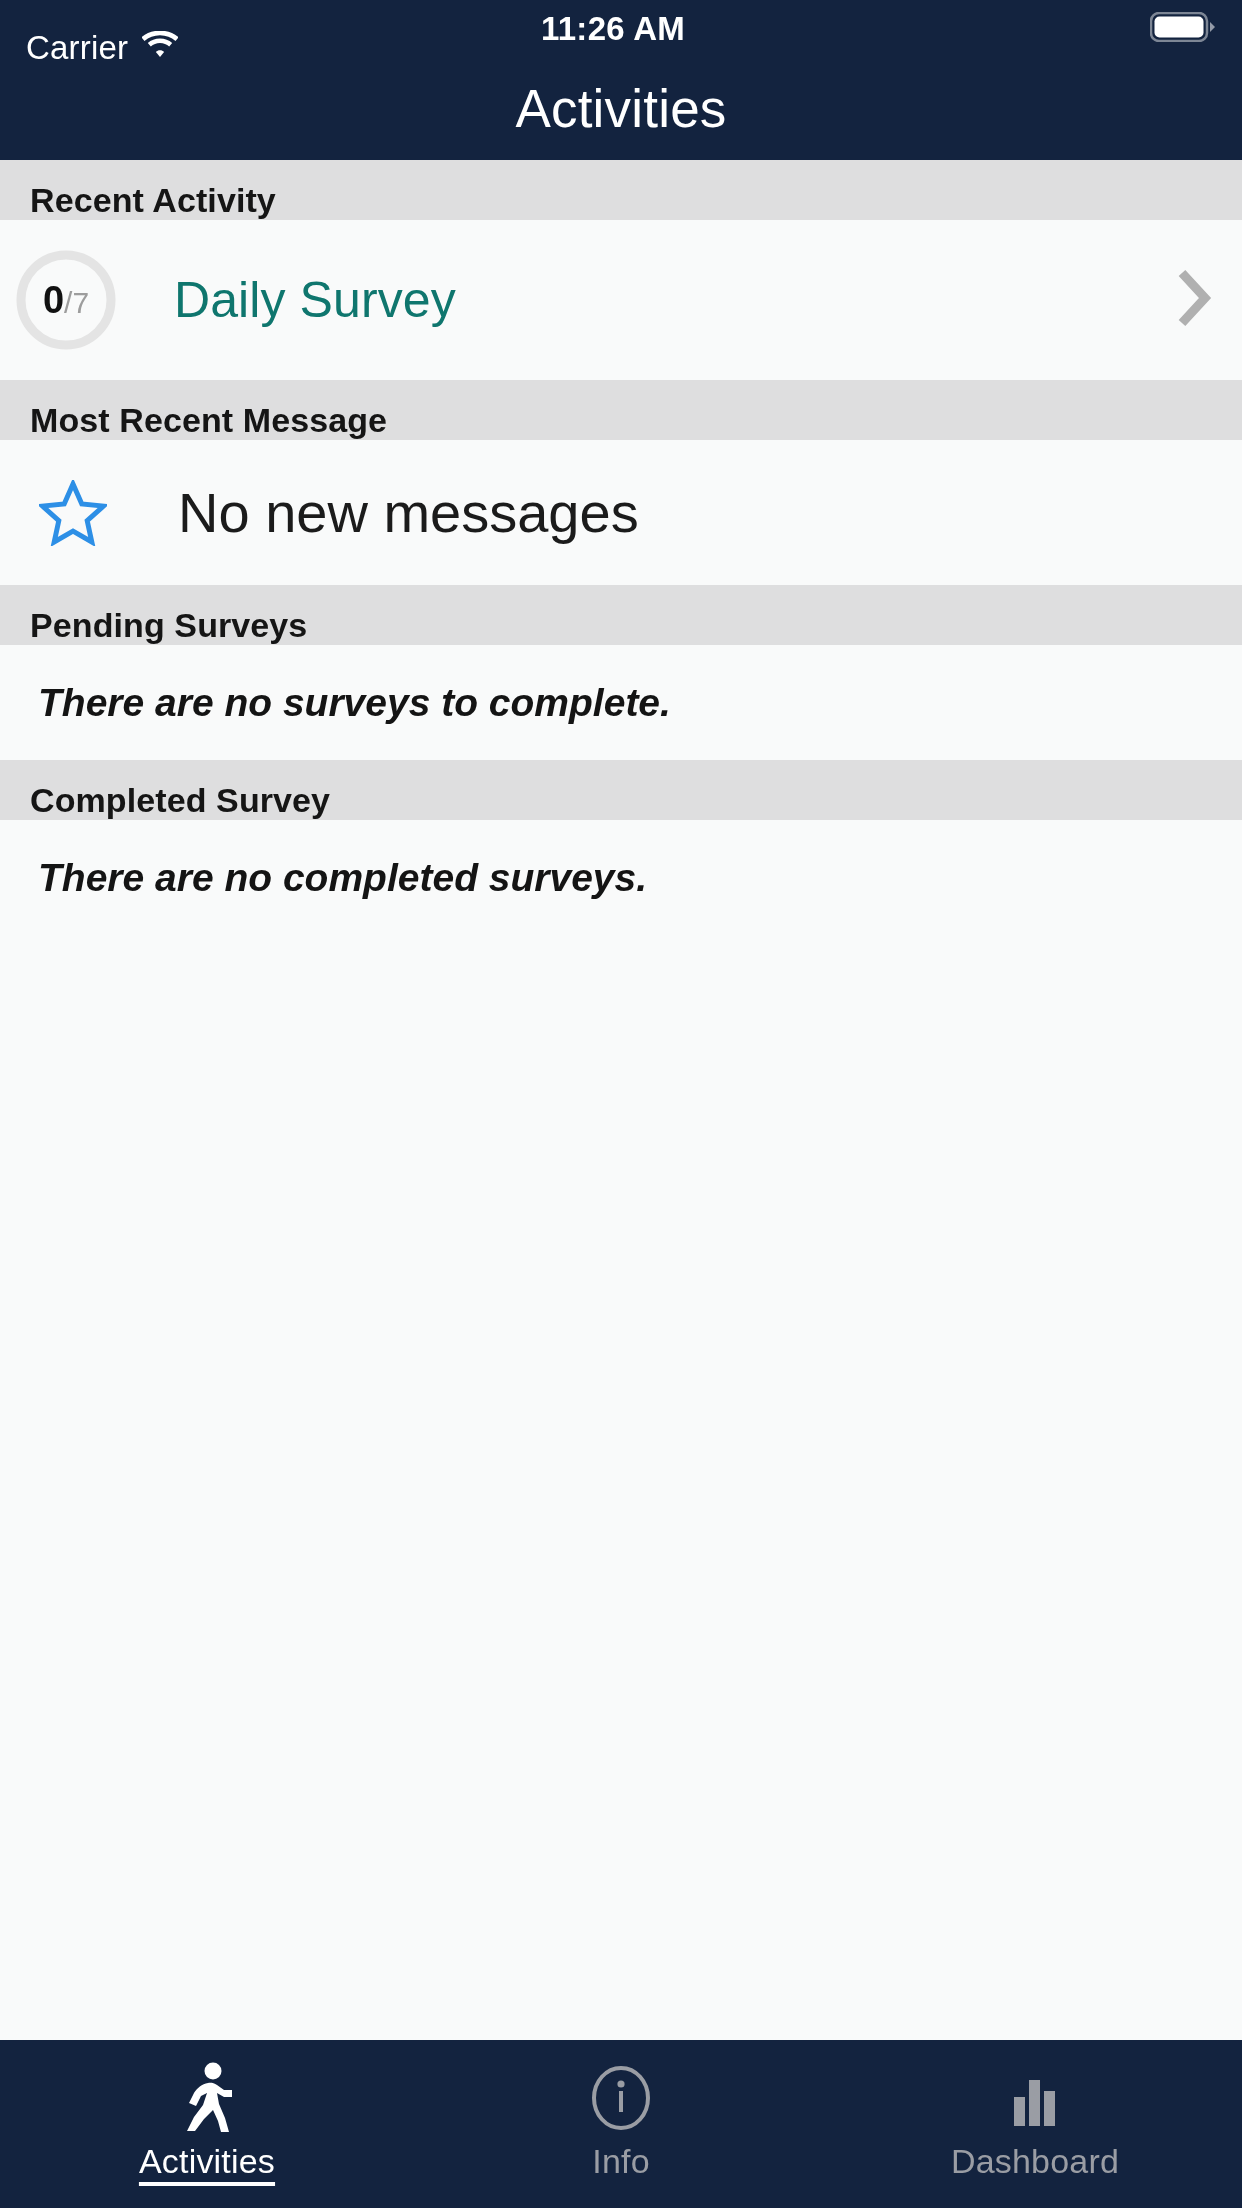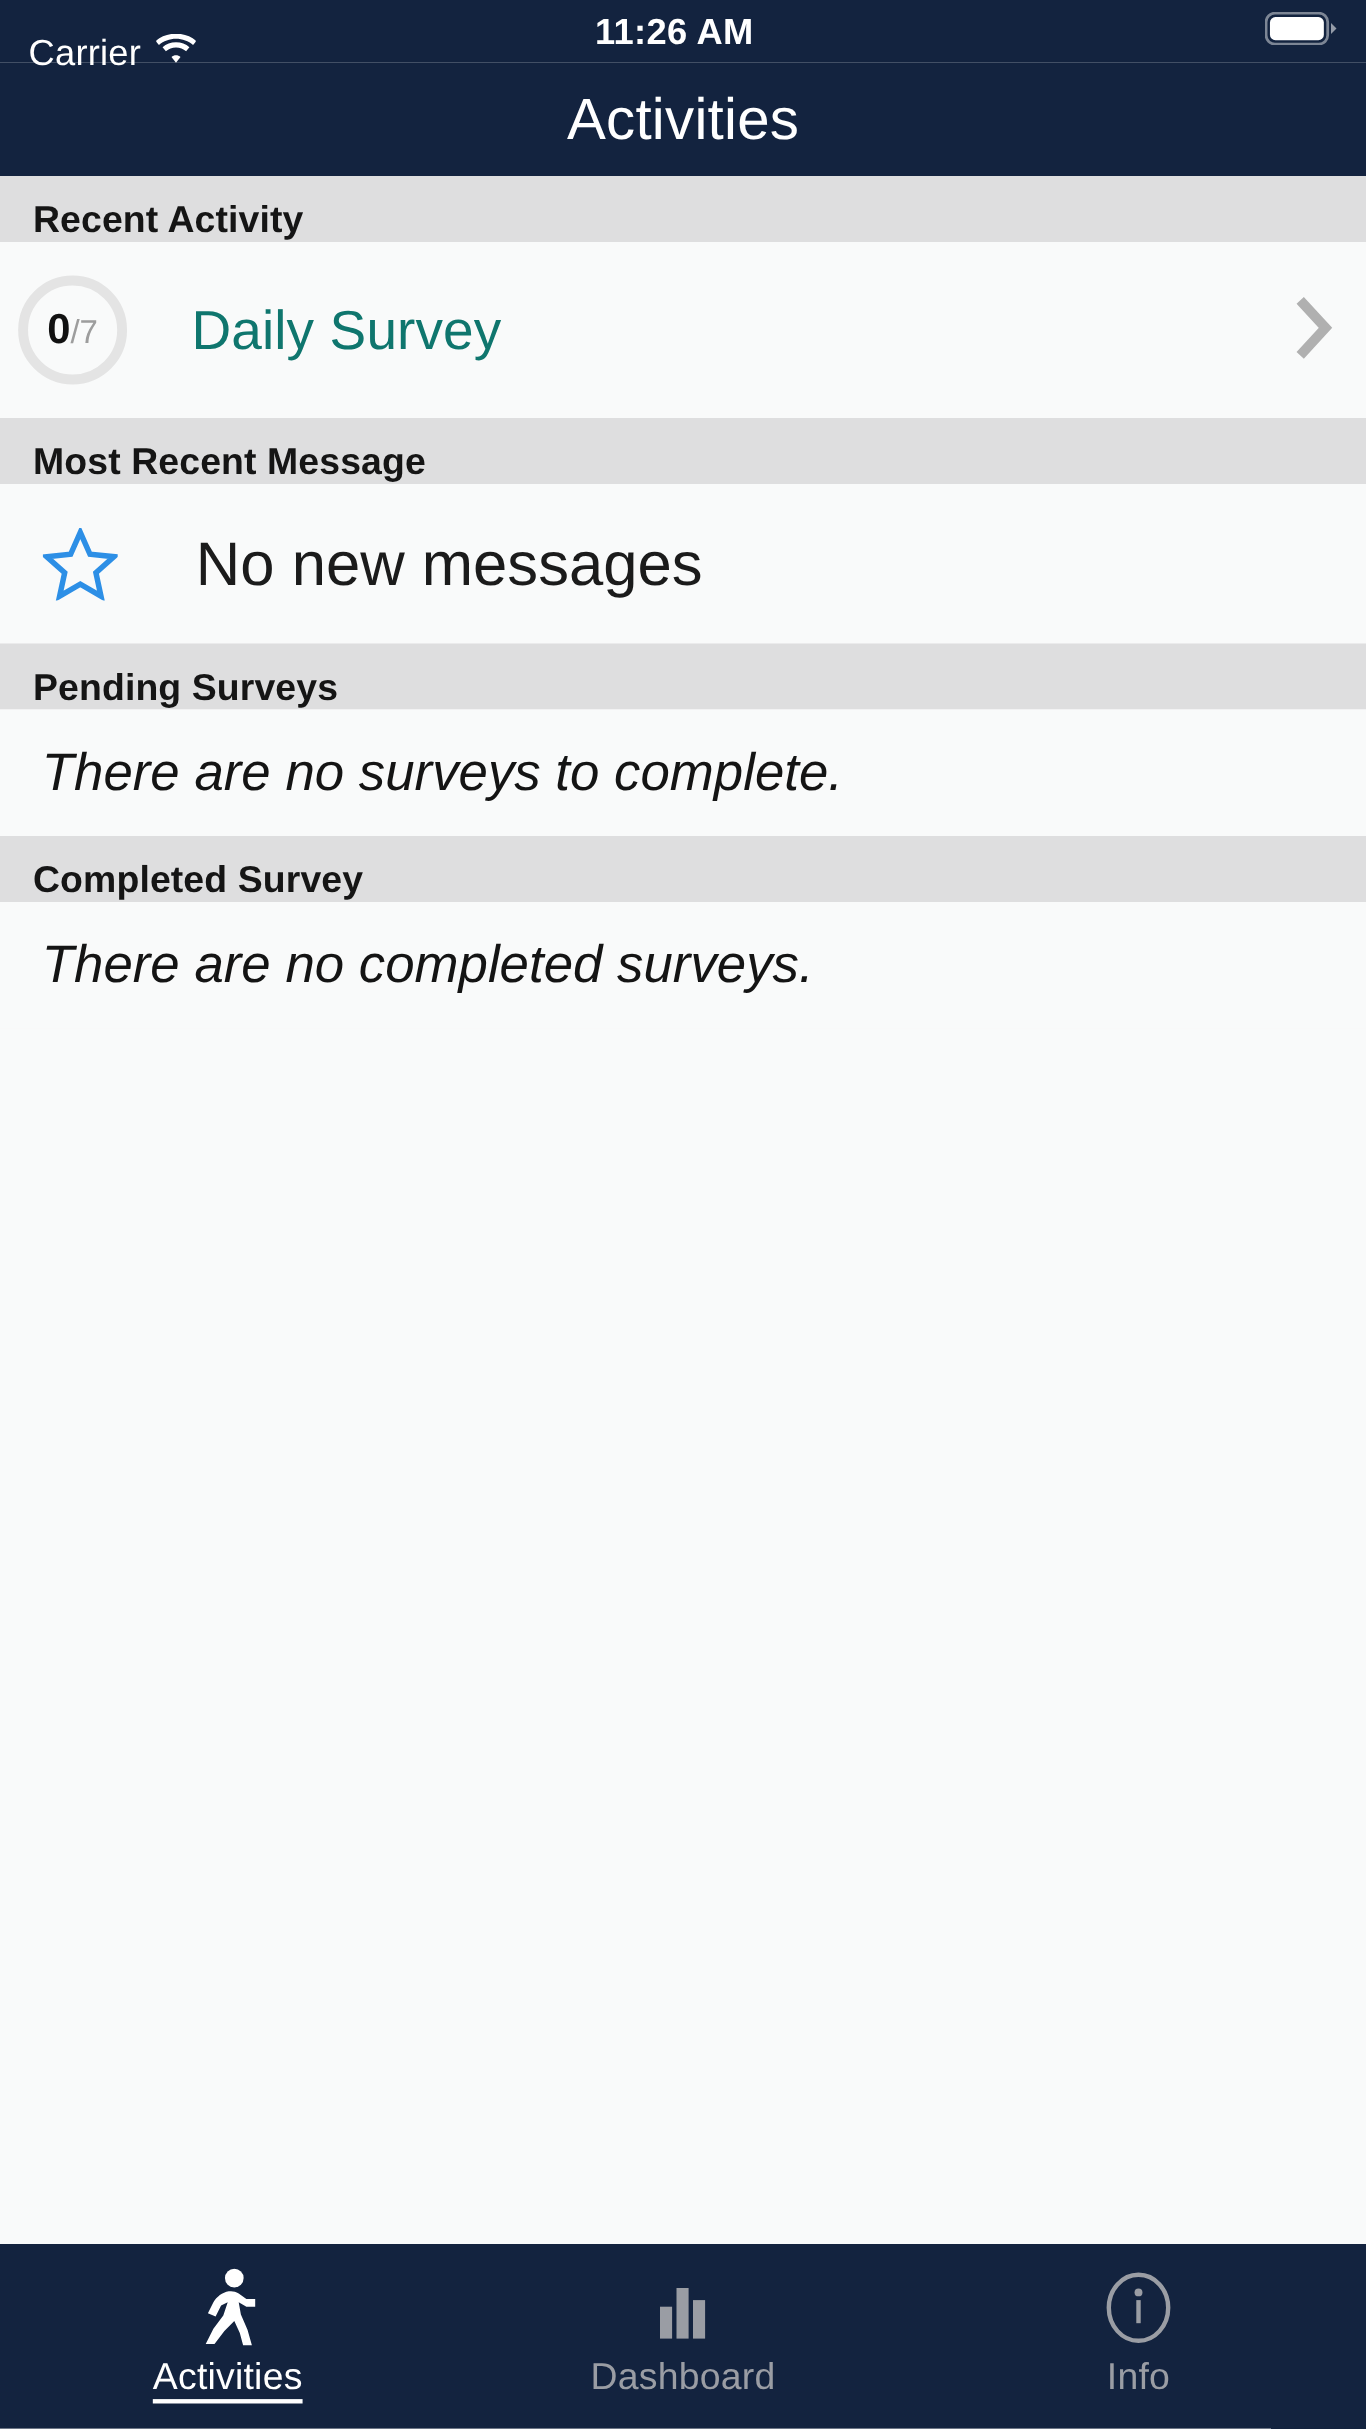--- a/index.html
+++ b/index.html
@@ -135,24 +135,24 @@
 
   
   .empty-block {
     background:#f9fafa;
     height:115px;
     display:flex; align-items:center;
     padding:0 38px;
     flex:none;
   }
   .empty-text {
-    font-size:48px;
+    font-size:39px;
     font-style:italic;
     color:#141414;
-    font-weight:400;
+    font-weight:700;
   }
 
   .filler { flex:1 1 auto; background:#f9fafa; }
 
   
   .tabbar {
     height:168px;
     background:#13233f;
     display:flex;
     flex:none;
@@ -273,34 +273,34 @@
         <svg width="60" height="72" viewBox="0 0 60 72">
           <circle cx="36" cy="9" r="8.5" fill="#ffffff"></circle>
           <path d="M31 21 C25 22 20 26 17 31 L12 41 L19 44 L24 34 L30 31 L26 43 L17 55 L10 69 L18 69 L27 57 L36 48 L41 59 L44 70 L52 70 L48 56 L42 42 L40 31 L47 35 L55 35 L55 28 L47 28 L40 23 C37 21 34 20.6 31 21 Z" fill="#ffffff"></path>
         </svg>
       </span>
       <span class="tab-label">Activities</span>
     </div>
 
     <div class="tab inactive">
       <span class="tab-icon">
+        <svg width="64" height="68" viewBox="0 0 64 68">
+          <ellipse cx="32" cy="34" rx="27" ry="30" fill="none" stroke="#9a9da4" stroke-width="4"></ellipse>
+          <circle cx="32" cy="20" r="3.6" fill="#9a9da4"></circle>
+          <rect x="30" y="27" width="4" height="21" fill="#9a9da4"></rect>
+        </svg>
+      </span>
+      <span class="tab-label">Info</span>
+    </div>
+
+    <div class="tab inactive">
+      <span class="tab-icon">
         <svg width="58" height="62" viewBox="0 0 58 62">
           <rect x="8" y="30" width="11" height="29" fill="#9a9da4"></rect>
           <rect x="23" y="13" width="11" height="46" fill="#9a9da4"></rect>
           <rect x="38" y="24" width="11" height="35" fill="#9a9da4"></rect>
         </svg>
       </span>
       <span class="tab-label">Dashboard</span>
     </div>
 
-    <div class="tab inactive">
-      <span class="tab-icon">
-        <svg width="64" height="68" viewBox="0 0 64 68">
-          <ellipse cx="32" cy="34" rx="27" ry="30" fill="none" stroke="#9a9da4" stroke-width="4"></ellipse>
-          <circle cx="32" cy="20" r="3.6" fill="#9a9da4"></circle>
-          <rect x="30" y="27" width="4" height="21" fill="#9a9da4"></rect>
-        </svg>
-      </span>
-      <span class="tab-label">Info</span>
-    </div>
-
   </div>
 </div>
 
 </body></html>

